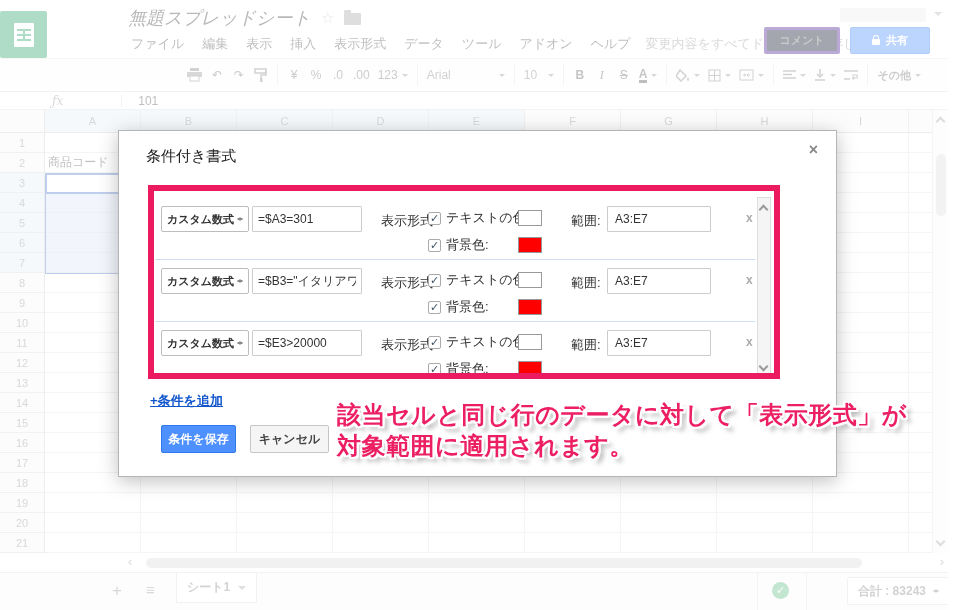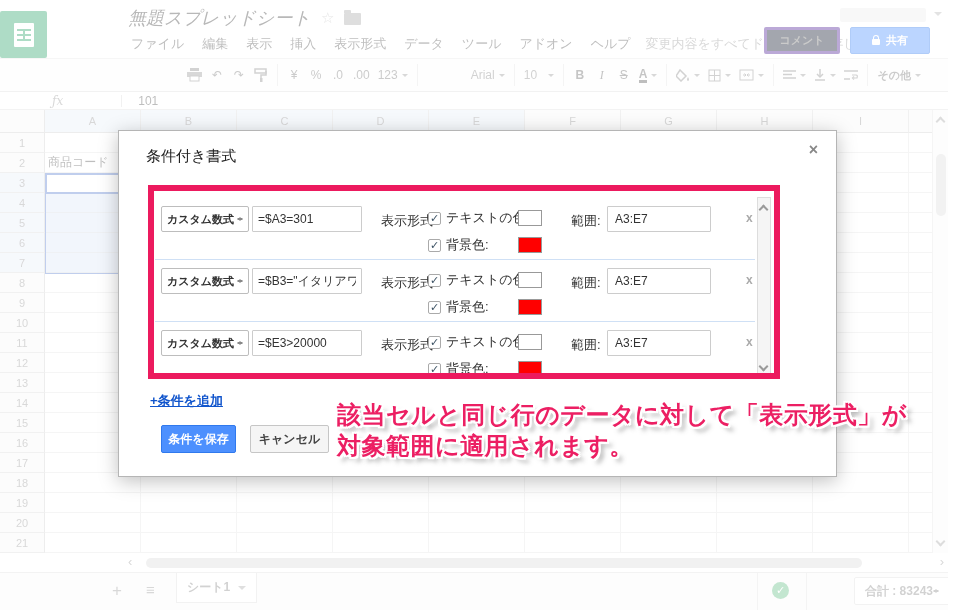--- a/index.html
+++ b/index.html
@@ -32,21 +32,21 @@
   .toolbar{position:absolute;left:0;top:58px;width:960px;height:34px;background:#fbfbfb;
            border-top:1px solid #e8e8e8;border-bottom:1px solid #ddd;display:flex;align-items:center;
            padding-left:183px;font-size:12px;color:#777;}
   .t-item{display:flex;align-items:center;justify-content:center;height:24px;min-width:22px;padding:0 4px;cursor:pointer;}
   .t-sep{width:1px;height:22px;background:#e2e2e2;margin:0 5px;}
   .t-caret{border:3.5px solid transparent;border-top-color:#999;margin-left:4px;margin-top:4px;}
   .t-bold{font-weight:bold;color:#666;}
   .t-italic{font-style:italic;font-family:"Liberation Serif",serif;color:#666;}
   .t-strike{text-decoration:line-through;color:#666;}
   .t-A{font-weight:bold;color:#666;border-bottom:3px solid #555;line-height:12px;}
-  .t-font{width:86px;justify-content:flex-end;color:#888;}
+  .t-font{width:86px;justify-content:space-between;color:#888;}
   .t-size{width:38px;justify-content:space-between;color:#888;}
   .t-more{font-size:11px;font-weight:bold;color:#777;}
   .ticon{display:block;}
 
   
   .fbar{position:absolute;left:0;top:92px;width:960px;height:18px;background:#fff;border-bottom:1px solid #e0e0e0;
         display:flex;align-items:center;font-size:12px;}
   .fx{font-family:"DejaVu Serif","Liberation Serif",serif;font-style:italic;color:#999;margin-left:52px;font-size:12px;}
   .fbar-div{width:1px;height:12px;background:#d9d9d9;margin-left:58px;}
   .fbar-val{margin-left:16px;color:#555;}
@@ -85,21 +85,21 @@
   .footer{position:absolute;left:0;top:572px;width:960px;height:38px;background:#fafafa;border-top:1px solid #e0e0e0;}
   .f-plus{position:absolute;left:112px;top:8px;font-size:17px;color:#999;}
   .f-list{position:absolute;left:146px;top:8px;font-size:15px;color:#999;}
   .sheet-tab{position:absolute;left:176px;top:0px;height:30px;min-width:70px;background:#fff;border:1px solid #ddd;border-top:none;
              display:flex;align-items:center;justify-content:center;gap:8px;font-size:12px;font-weight:bold;color:#888;padding:0 10px;}
   .tab-caret{border:4px solid transparent;border-top-color:#aaa;margin-top:4px;}
   .f-div{position:absolute;top:0;width:1px;height:38px;background:#e3e3e3;}
   .f-check{position:absolute;left:772px;top:9px;width:17px;height:17px;border-radius:50%;background:#62bd84;color:#fff;
            font-size:11px;display:flex;align-items:center;justify-content:center;}
   .sum-badge{position:absolute;right:10px;top:4px;height:28px;background:#fff;border:1px solid #ddd;border-radius:2px;
-             display:flex;align-items:center;padding:0 10px;font-size:12px;font-weight:bold;color:#888;}
+             display:flex;align-items:center;gap:7px;padding:0 10px;font-size:12px;font-weight:bold;color:#888;}
   .sort-arrows{display:flex;flex-direction:column;gap:2px;}
   .sort-arrows i{display:block;border:3.5px solid transparent;}
   .sort-arrows i.up{border-bottom-color:#888;margin-bottom:-2px;}
   .sort-arrows i.dn{border-top-color:#888;margin-top:-2px;}
 
   
   .dim{position:absolute;left:0;top:0;width:960px;height:610px;background:rgba(255,255,255,0.62);z-index:40;}
 
   
   .dialog{position:absolute;left:118px;top:130px;width:719px;height:347px;background:#fff;border:1px solid #b5b5b5;

